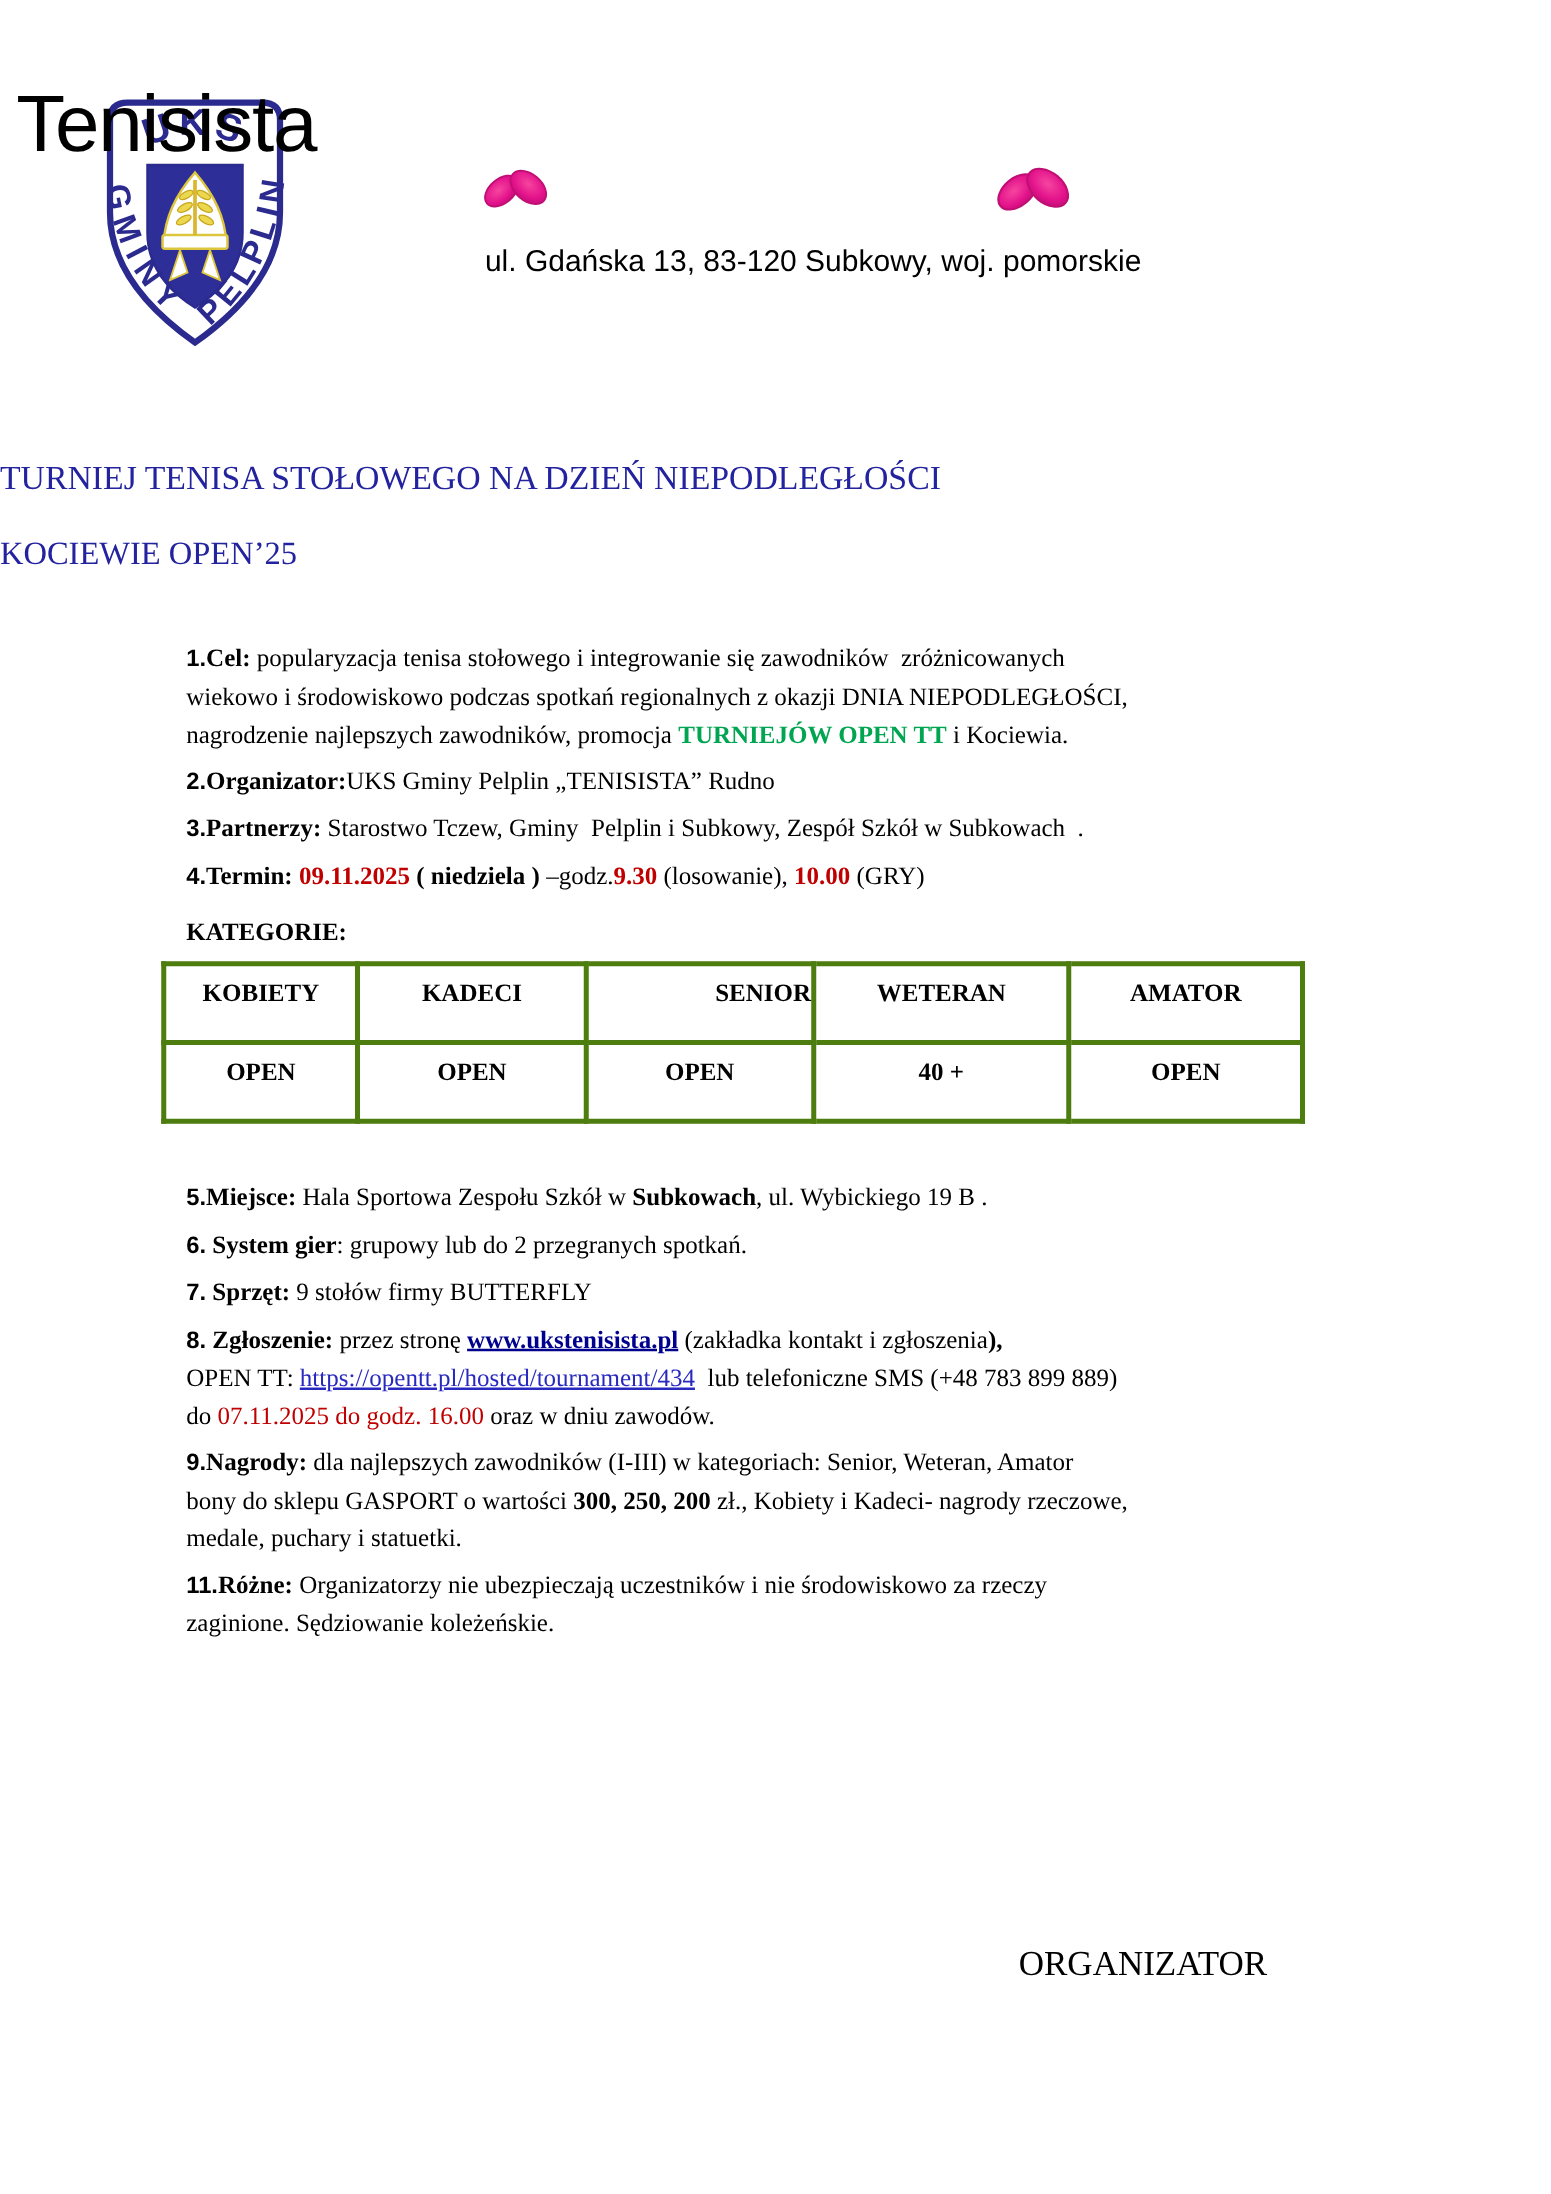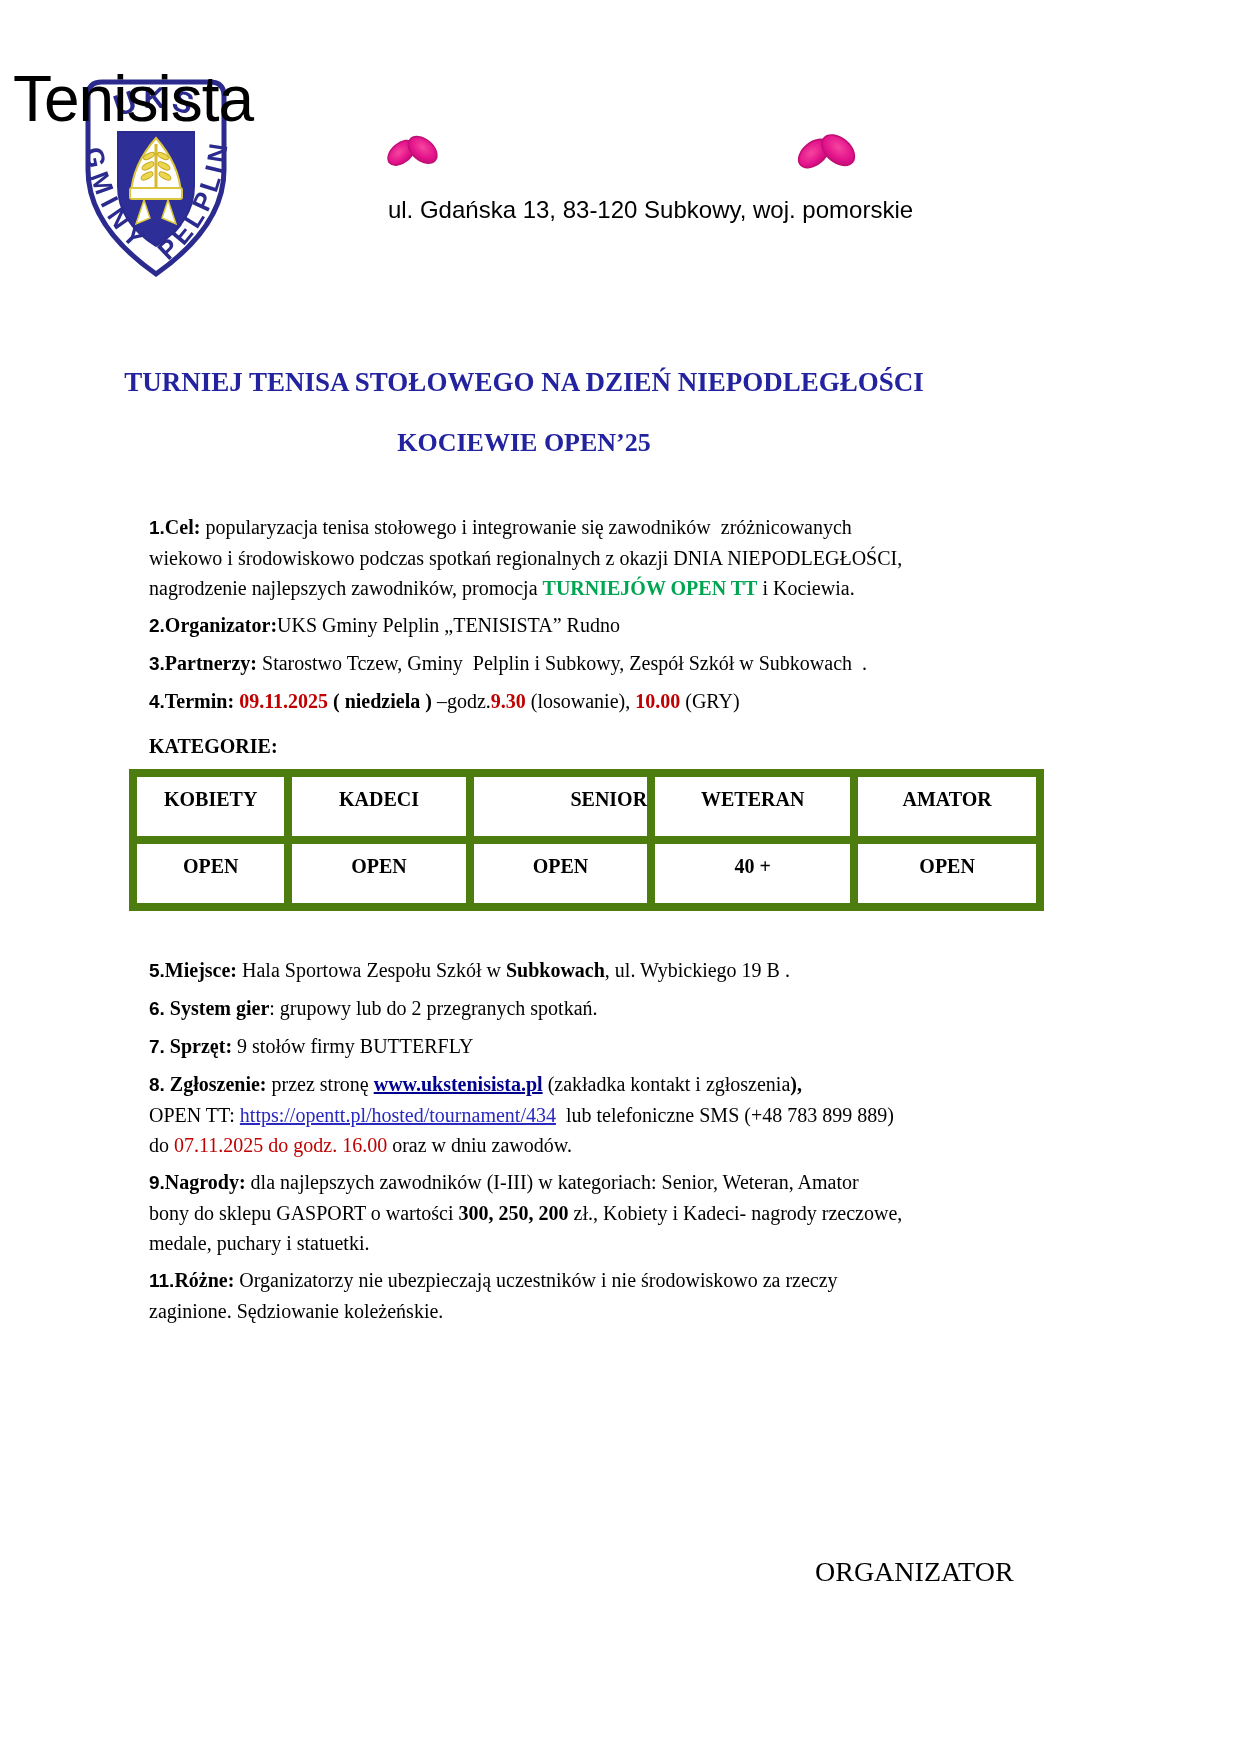--- a/index.html
+++ b/index.html
@@ -16,22 +16,22 @@
   }
   .bfly{position:absolute;}
   .bfly-left{left:383px;top:120px;width:58px;height:56px;}
   .bfly-right{left:793px;top:116px;width:66px;height:64px;}
   .address{
     position:absolute;left:30px;top:196px;width:1241px;text-align:center;
     font-family:"Liberation Sans",sans-serif;font-size:24px;
   }
   
   .headings{
-    position:absolute;left:0;top:366px;width:1048px;text-align:center;
-    color:#23239f;font-weight:bold;
+    position:absolute;left:0;top:366px;width:1048px;text-align:left;
+    color:#23239f;font-weight:normal;
   }
   .headings .h1{font-size:27px;line-height:32px;margin:0;}
   .headings .h2{font-size:26px;line-height:30px;margin:30px 0 12px 0;}
   
   .body-flow{
     position:absolute;left:149px;top:512px;width:900px;
     font-size:20px;line-height:30px;
   }
   p.para{margin:0 0 7px 0;white-space:pre-wrap;}
   p.kategorie{margin-top:14px;margin-bottom:8px;}
@@ -41,21 +41,21 @@
   .seg-r{color:#c00000;}
   .seg-gb{font-weight:bold;color:#00a551;}
   a.seg-lb{font-weight:bold;color:#00008f;text-decoration:underline;cursor:pointer;text-align:center;}
   a.seg-l{color:#2929c0;text-decoration:underline;cursor:pointer;}
   
   table.cats{
     border-collapse:collapse;margin:8px 0 44px -20px;width:915px;
     table-layout:fixed;
   }
   table.cats th,table.cats td{
-    border:8px solid #4d7c0f;font-weight:bold;text-align:center;
+    border:4px solid #4d7c0f;font-weight:bold;text-align:center;
     font-size:20px;padding:7px 0 22px 0;
   }
   table.cats th:nth-child(1){width:17%;}
   table.cats th:nth-child(2){width:20%;}
   table.cats th:nth-child(3){width:20%;text-align:right;}
   table.cats th:nth-child(4){width:22.5%;}
   table.cats th:nth-child(5){width:20.5%;}
   
   .organizer{position:absolute;left:815px;top:1556px;font-size:28px;}
 </style>

